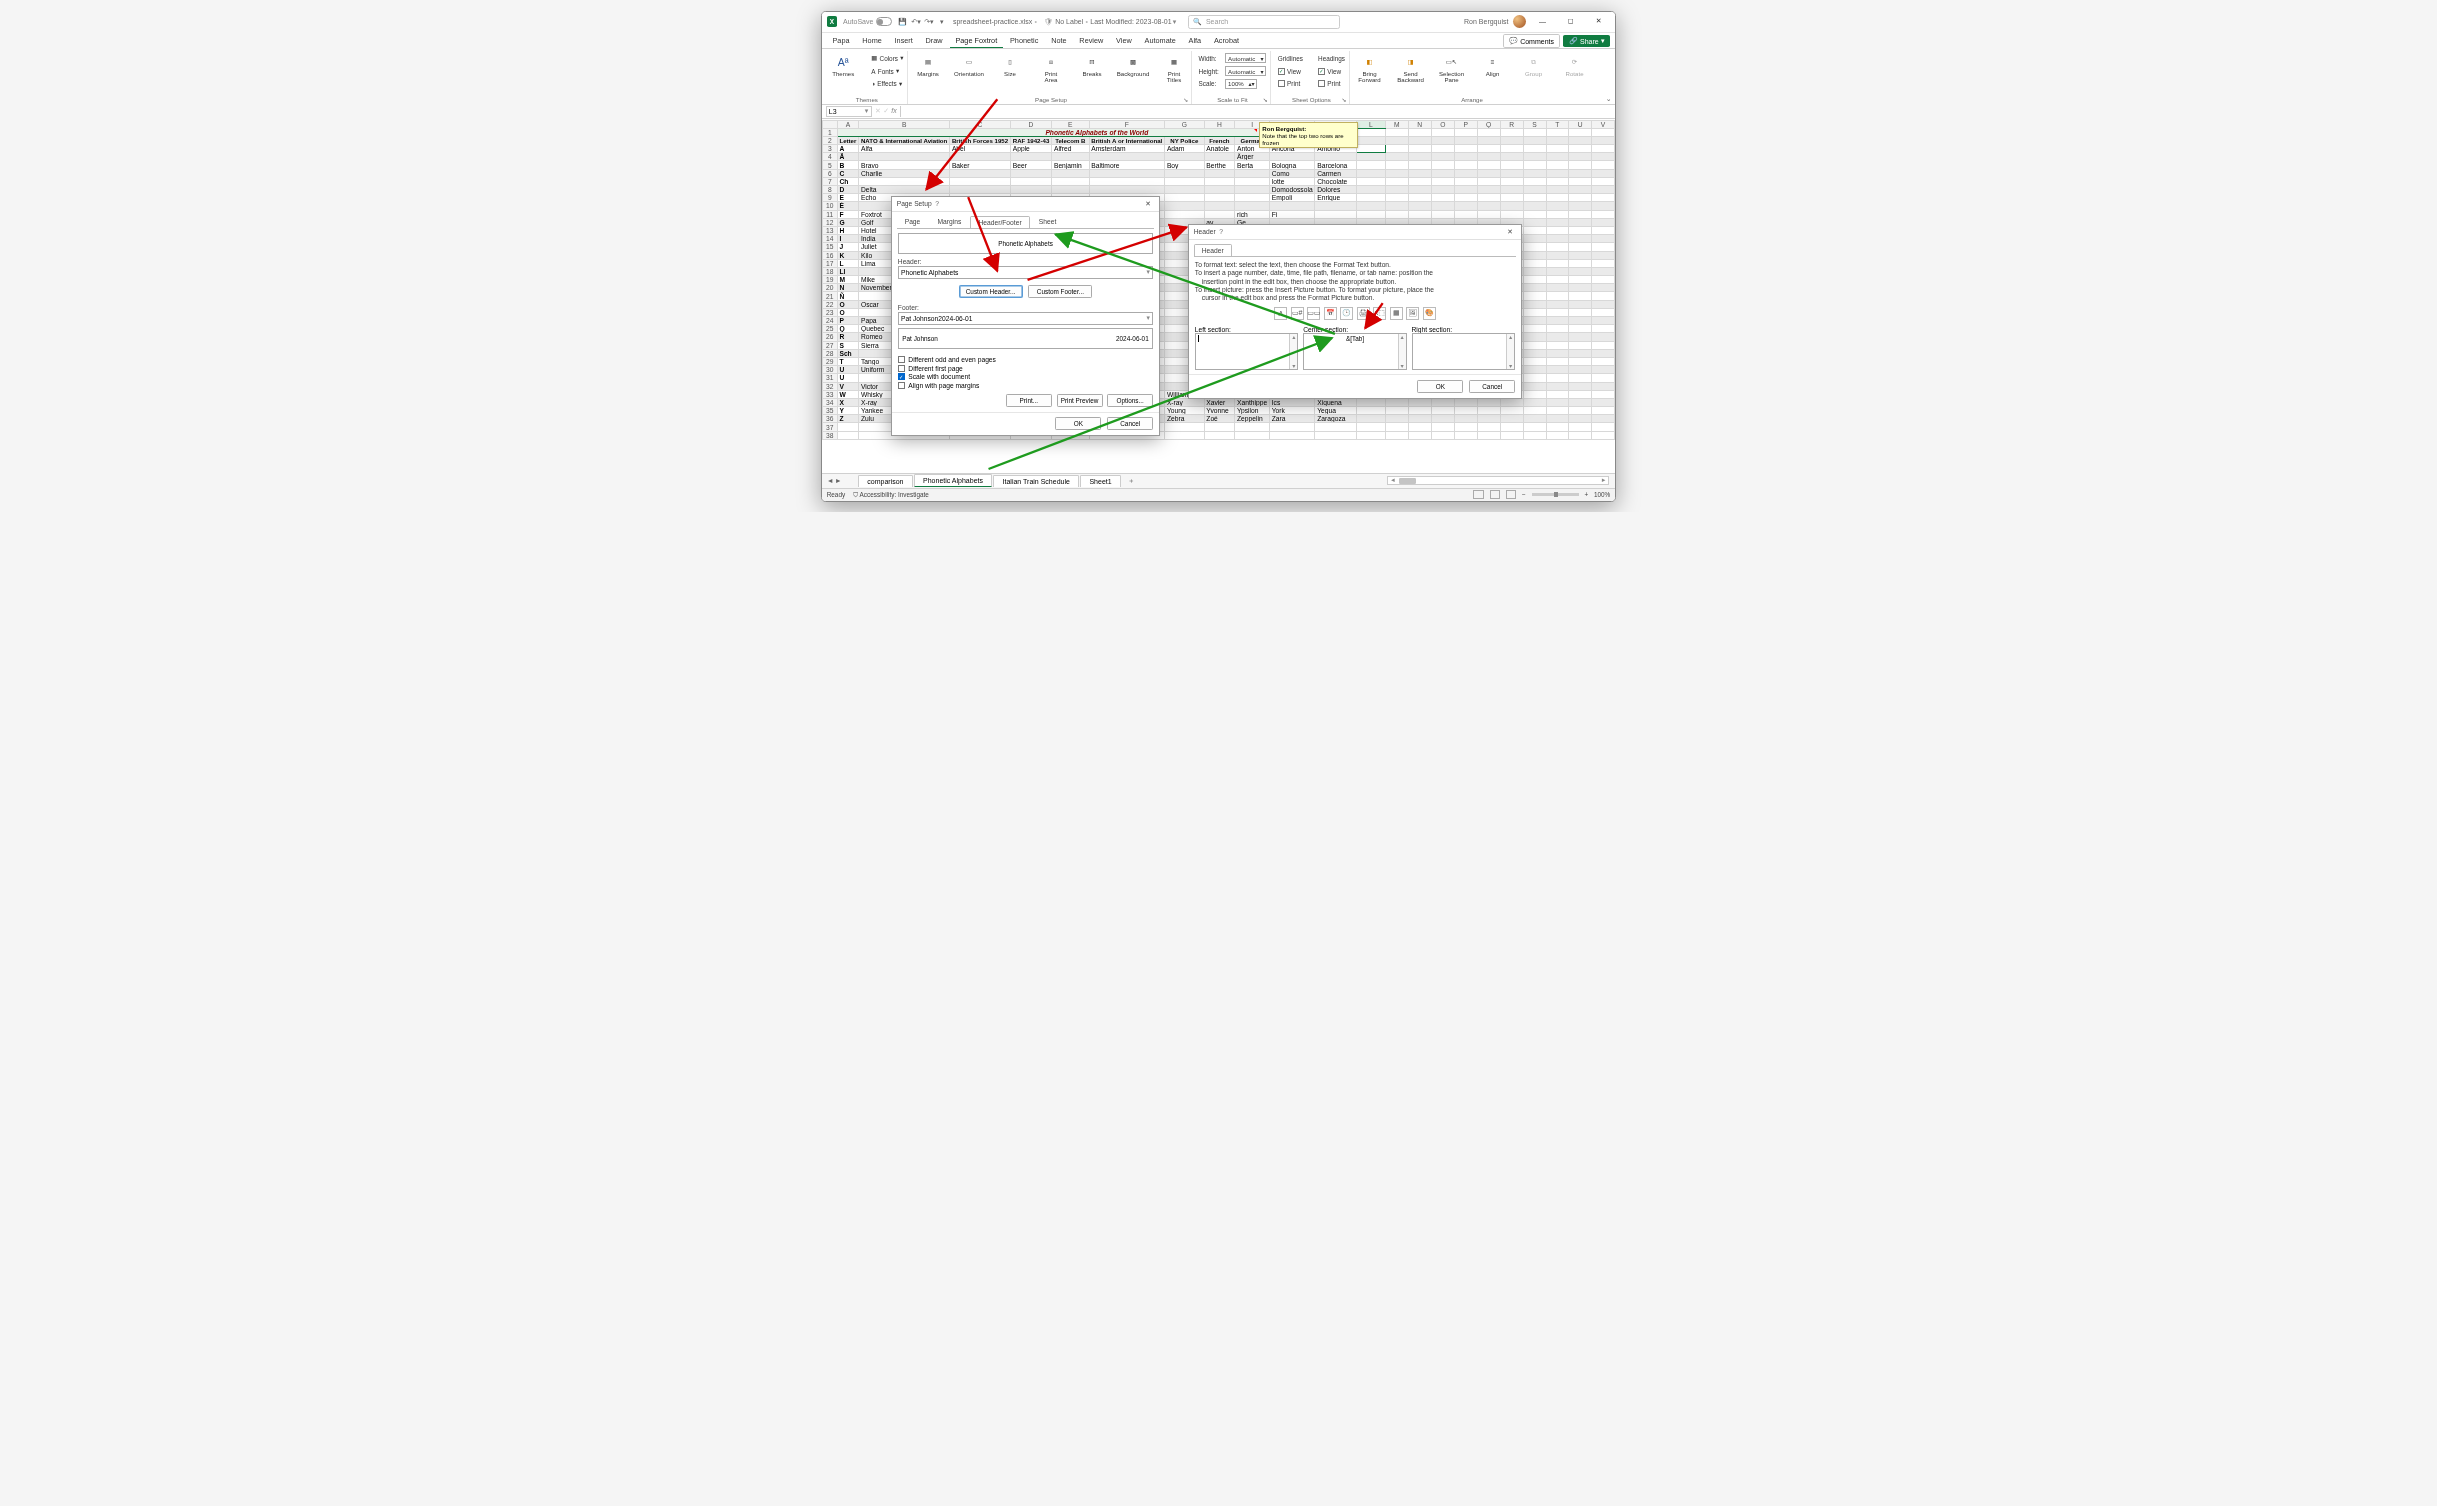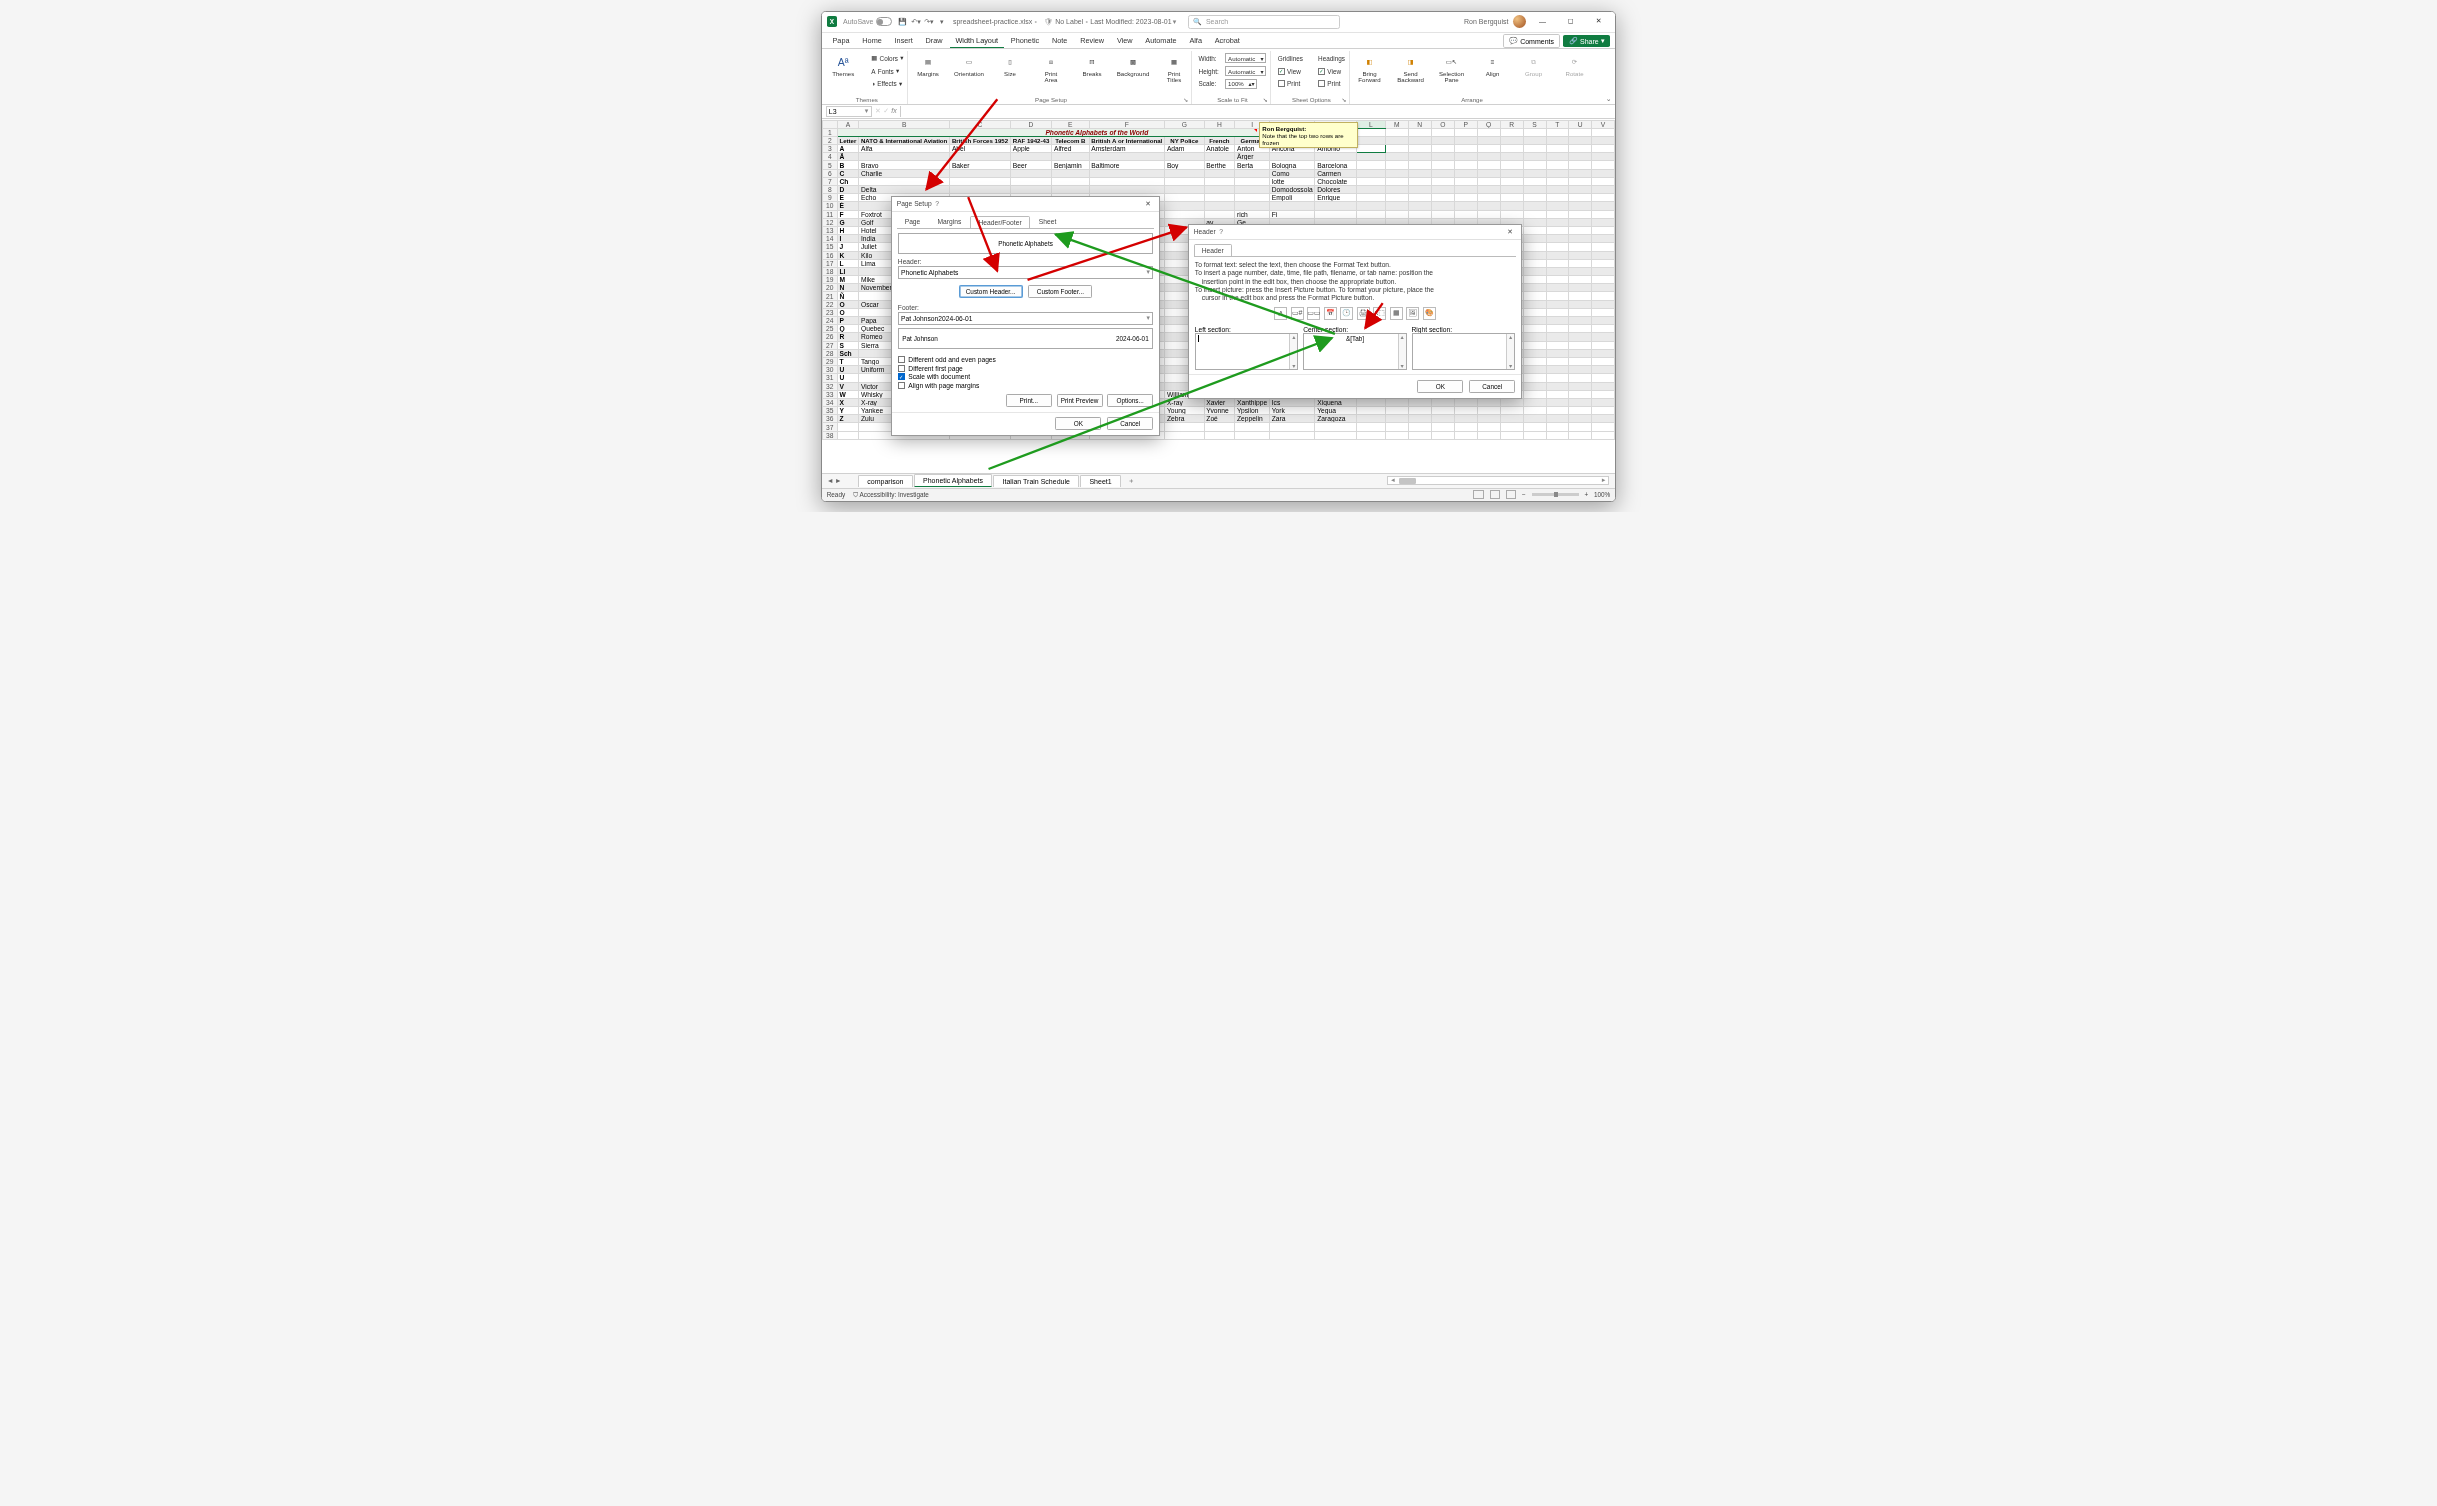--- a/index.html
+++ b/index.html
@@ -140,21 +140,21 @@
       <div class="win-btn">✕</div>
     </div>
   </div>
 
   <div class="tabsrow">
     <div id="tabs-container" style="display:flex;gap:1.2px;">
         <div class="tab">Papa</div>
         <div class="tab">Home</div>
         <div class="tab">Insert</div>
         <div class="tab">Draw</div>
-        <div class="tab active">Width Layout</div>
+        <div class="tab active">Page Foxtrot</div>
         <div class="tab">Phonetic</div>
         <div class="tab">Note</div>
         <div class="tab">Review</div>
         <div class="tab">View</div>
         <div class="tab">Automate</div>
         <div class="tab">Alfa</div>
         <div class="tab">Acrobat</div>
       </div>
     <div class="right-tabs">
       <div class="btn-comments">💬 <span>Comments</span></div>

